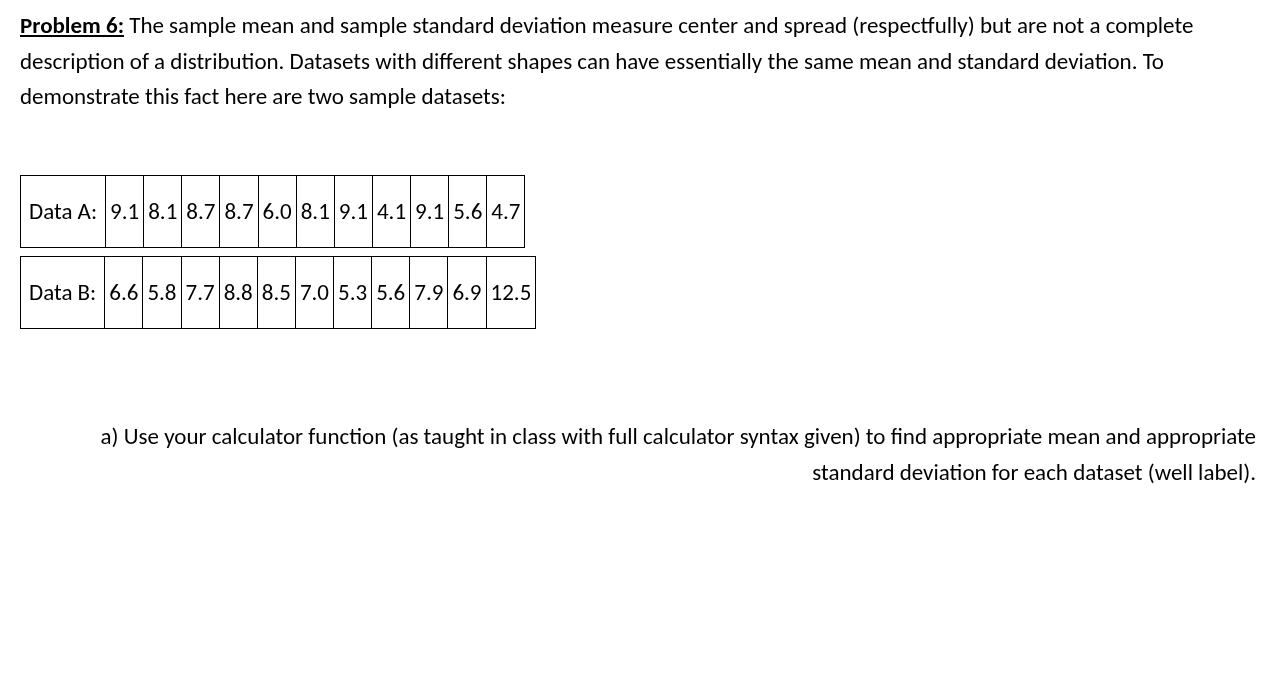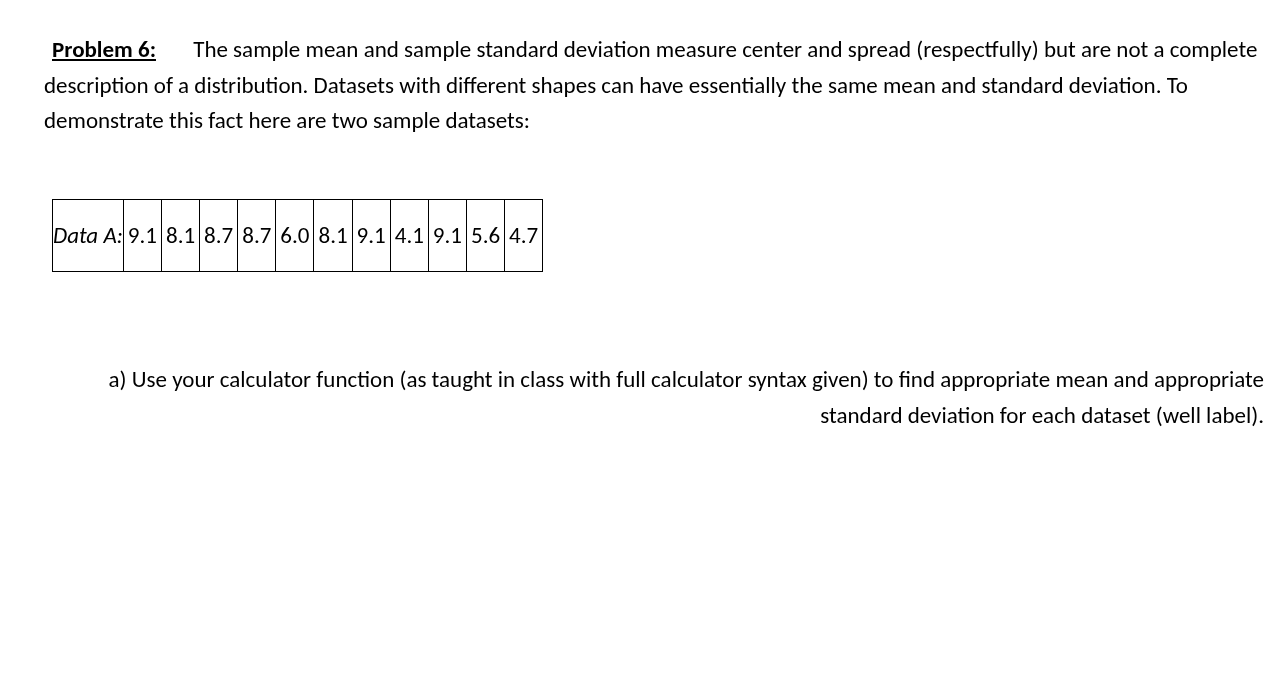--- a/index.html
+++ b/index.html
@@ -1,16 +1,16 @@
 <!DOCTYPE html>
 <html><head>
   <meta charset="utf-8">
   <style>
     * {
-      margin: 8px;
+      margin: 0;
       padding: 0;
       box-sizing: border-box;
     }
     body {
       font-family: Calibri, 'Segoe UI', Arial, sans-serif;
       font-size: 23px;
       color: #000;
       background: #fff;
       padding: 8px 20px;
       line-height: 1.55;
@@ -32,22 +32,21 @@
     }
     td {
       border: 1px solid #000;
       padding: 20px 4px;
       text-align: left;
       vertical-align: middle;
       font-size: 23px;
       line-height: 1.35;
     }
     td.label-cell {
-      padding: 8px 0;
-      font-style: italic;
+      padding: 8px 8px;
     }
     .question {
       line-height: 1.55;
       text-align: right;
     }
   </style>
 </head>
 <body>
 
 <div class="intro-text">
@@ -68,15 +67,33 @@
       <td>6.0</td>
       <td>8.1</td>
       <td>9.1</td>
       <td>4.1</td>
       <td>9.1</td>
       <td>5.6</td>
       <td>4.7</td>
     </tr>
   </tbody>
     </table>
+  <table>
+    <tbody>
+        <tr>
+      <td class="label-cell">Data B:</td>
+      <td>6.6</td>
+      <td>5.8</td>
+      <td>7.7</td>
+      <td>8.8</td>
+      <td>8.5</td>
+      <td>7.0</td>
+      <td>5.3</td>
+      <td>5.6</td>
+      <td>7.9</td>
+      <td>6.9</td>
+      <td>12.5</td>
+    </tr>
+  </tbody>
+    </table>
 </div>
 
 <div class="question">a) Use your calculator function (as taught in class with full calculator syntax given) to find appropriate mean and appropriate standard deviation for each dataset (well label).</div>
 
 </body></html>

